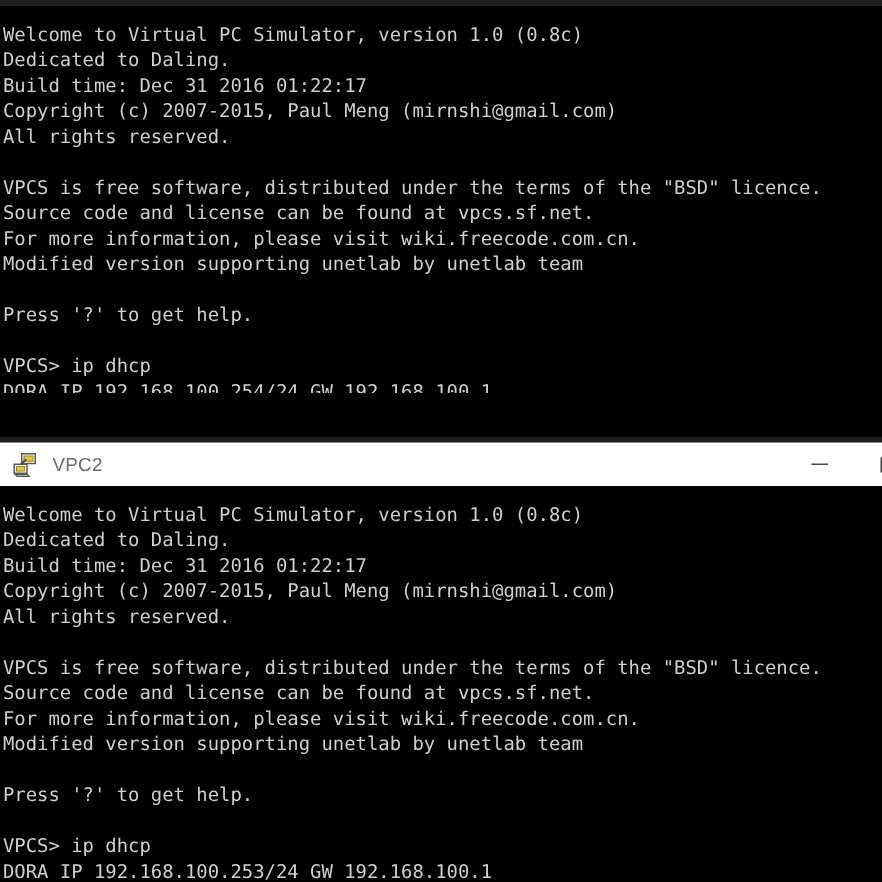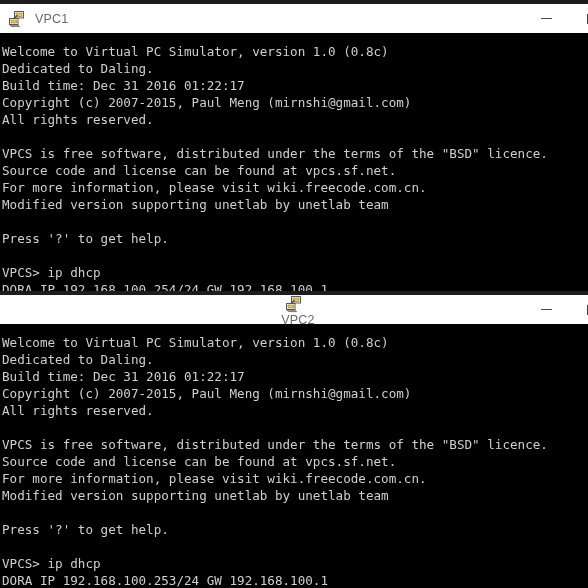--- a/index.html
+++ b/index.html
@@ -40,21 +40,21 @@
   }
   .titlebar {
     position: relative;
     height: 29px;
     background: #ffffff;
     display: flex;
     align-items: center;
     box-sizing: border-box;
     padding-left: 8px;
   }
-  #window-vpc2 .titlebar { height: 29px; flex-direction: column; }
+  #window-vpc2 .titlebar { height: 29px; }
 
   .app-icon {
     width: 18px;
     height: 18px;
     flex: 0 0 18px;
     position: relative;
     margin-right: 9px;
   }
   .app-icon svg { display: block; }
 
@@ -121,41 +121,20 @@
   }
   .tline.blank { color: transparent; }
 </style>
 </head>
 <body>
 
 <div class="screen">
 
   <div class="window" id="window-vpc1">
     <div class="titlebar-shadow"></div>
-    <div class="titlebar">
-      <span class="app-icon">
-        <svg width="18" height="18" viewBox="0 0 18 18">
-          <rect x="6.5" y="1.5" width="9" height="6.5" fill="#ffffff" stroke="#5a5a5a" stroke-width="1"></rect>
-          <rect x="8" y="3" width="6" height="3.5" fill="#e8c84a" stroke="#9a8b22" stroke-width="0.7"></rect>
-          <rect x="1.5" y="8.5" width="8.5" height="6" fill="#ffffff" stroke="#5a5a5a" stroke-width="1"></rect>
-          <rect x="3" y="10" width="5.5" height="3" fill="#e8c84a" stroke="#9a8b22" stroke-width="0.7"></rect>
-          <path d="M2 15.2 L10 15.2 L11.6 16.6 L3.4 16.6 Z" fill="#c9c9c9" stroke="#5a5a5a" stroke-width="0.8"></path>
-          <line x1="6" y1="8.3" x2="9.6" y2="5.2" stroke="#4a4a4a" stroke-width="1.2"></line>
-        </svg>
-      </span>
-      <span class="window-title">VPC1</span>
-      <span class="win-controls">
-        <span class="win-btn" id="min-btn-vpc1" title="Minimize">
-          <span class="min-glyph"></span>
-        </span>
-        <span class="win-btn" id="max-btn-vpc1" title="Maximize">
-          <span class="max-glyph"></span>
-        </span>
-      </span>
-    </div>
     <div class="terminal" id="terminal-vpc1"><div class="tline">Welcome to Virtual PC Simulator, version 1.0 (0.8c)</div><div class="tline">Dedicated to Daling.</div><div class="tline">Build time: Dec 31 2016 01:22:17</div><div class="tline">Copyright (c) 2007-2015, Paul Meng (mirnshi@gmail.com)</div><div class="tline">All rights reserved.</div><div class="tline blank">&nbsp;</div><div class="tline">VPCS is free software, distributed under the terms of the "BSD" licence.</div><div class="tline">Source code and license can be found at vpcs.sf.net.</div><div class="tline">For more information, please visit wiki.freecode.com.cn.</div><div class="tline">Modified version supporting unetlab by unetlab team</div><div class="tline blank">&nbsp;</div><div class="tline">Press '?' to get help.</div><div class="tline blank">&nbsp;</div><div class="tline">VPCS&gt; ip dhcp</div><div class="tline">DORA IP 192.168.100.254/24 GW 192.168.100.1</div></div>
   </div>
 
   <div class="window" id="window-vpc2">
     <div class="titlebar-shadow"></div>
     <div class="titlebar">
       <span class="app-icon">
         <svg width="18" height="18" viewBox="0 0 18 18">
           <rect x="6.5" y="1.5" width="9" height="6.5" fill="#ffffff" stroke="#5a5a5a" stroke-width="1"></rect>
           <rect x="8" y="3" width="6" height="3.5" fill="#e8c84a" stroke="#9a8b22" stroke-width="0.7"></rect>

